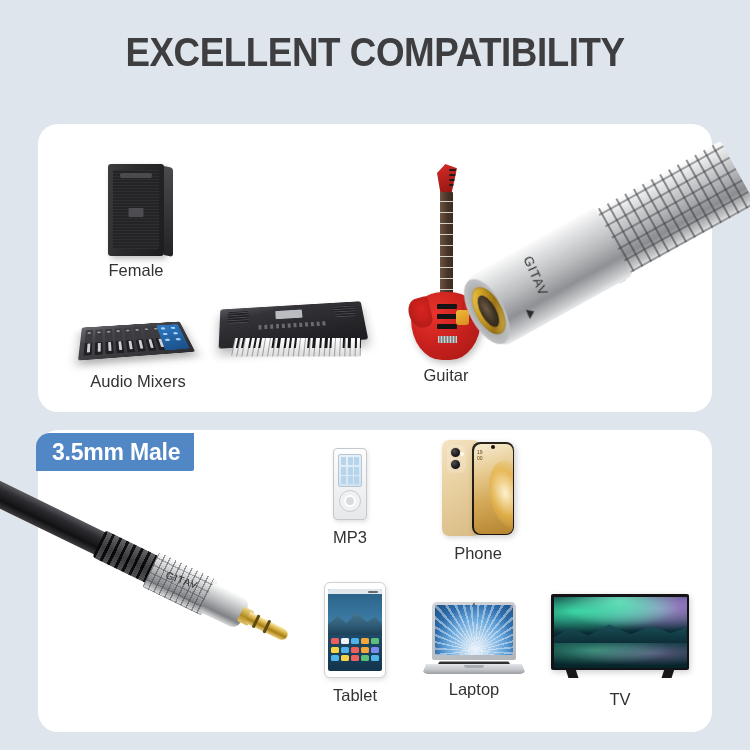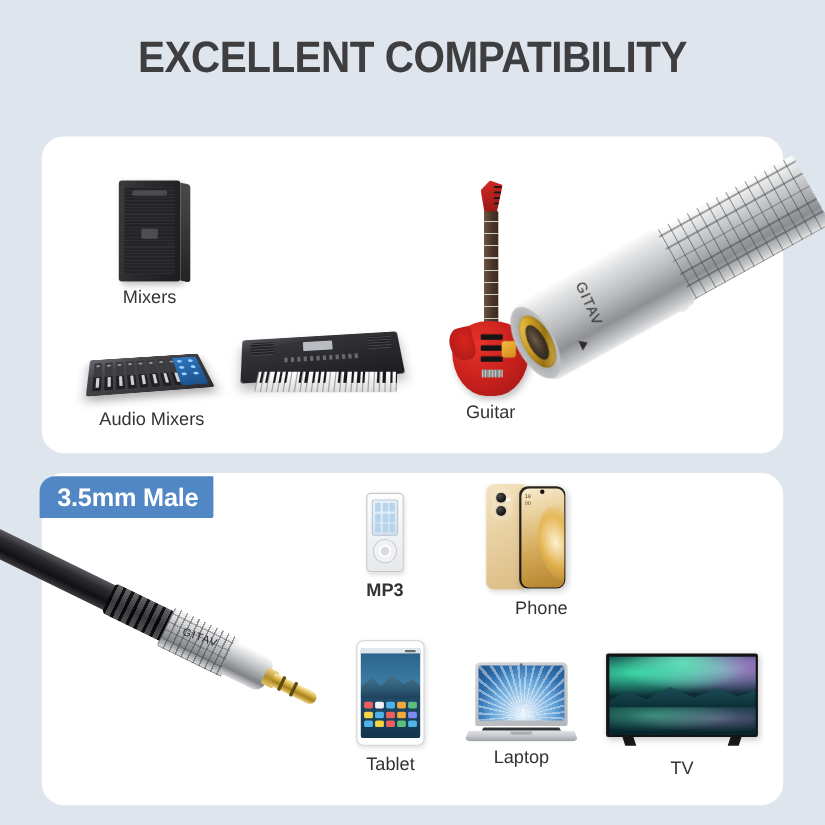--- a/index.html
+++ b/index.html
@@ -588,21 +588,21 @@
 
 
   <div class="device" style="left:88px; top:152px; width:96px;">
     <div class="art">
       <div class="spk-body">
         <div class="spk-handle"></div>
         <div class="spk-badge"></div>
         <div class="spk-side"></div>
       </div>
     </div>
-    <div class="label">Mixers</div>
+    <div class="label">Female</div>
   </div>
 
 
   <div class="device" style="left:400px; top:152px; width:92px;">
     <div class="art" style="width:74px;">
       <div class="guitar">
         <div class="g-head">
             <i style="top:5px"></i>
             <i style="top:10px"></i>
             <i style="top:15px"></i>
@@ -695,41 +695,41 @@
           <span></span>
             <span></span>
             <span></span>
           <span></span>
             <span></span>
             <span></span>
         </div>
         <div class="mp3-wheel"></div>
       </div>
     </div>
-    <div class="label" style="margin-top:8px;font-weight:bold;">MP3</div>
+    <div class="label" style="margin-top:8px;">MP3</div>
   </div>
 
   <div class="device" style="left:440px; top:428px; width:76px;">
     <div class="art" style="width:72px;">
       <div class="phone">
         <div class="ph-back">
           <div class="ph-cam">
               <i class="c1"></i>
               <i class="c2"></i>
               <u></u>
             </div>
         </div>
         <div class="ph-front">
           <div class="ph-screen"></div>
           <div class="ph-notch"></div>
           <div class="ph-time">19<br>00</div>
         </div>
       </div>
     </div>
-    <div class="label" style="margin-top:8px;text-align:right;">Phone</div>
+    <div class="label" style="margin-top:8px;">Phone</div>
   </div>
 
   <div class="device" style="left:324px; top:570px; width:62px;">
     <div class="art" style="width:62px;">
       <div class="tablet">
         <div class="tb-screen">
           <div class="tb-statusbar"></div>
           <div class="tb-mount"></div>
           <div class="tb-grid">
             <span style="background:#ef5e5e"></span>

